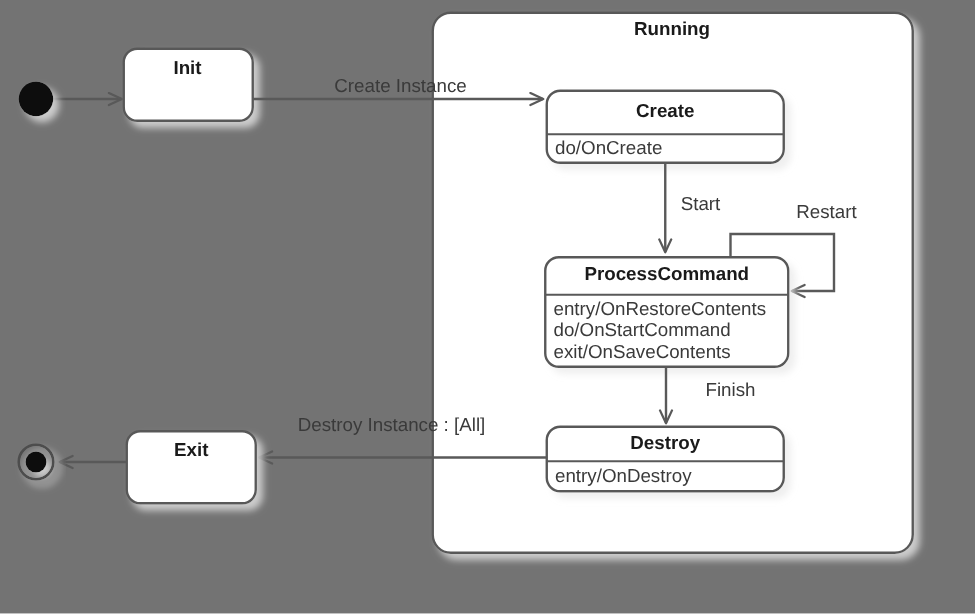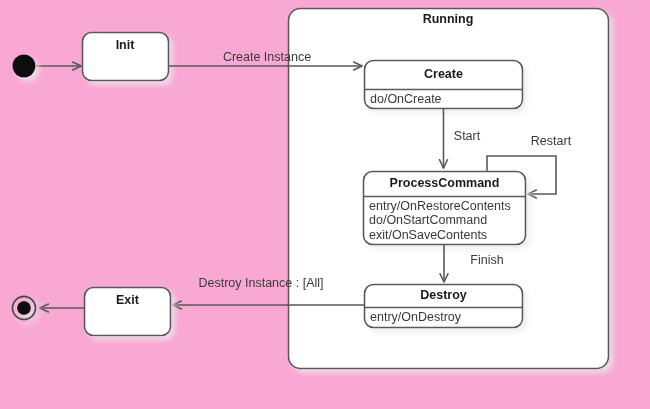--- a/index.html
+++ b/index.html
@@ -8,21 +8,21 @@
     padding: 0;
     background: #ffffff;
   }
   body {
     font-family: "Liberation Sans", sans-serif;
   }
   #canvas {
     position: relative;
     width: 650px;
     height: 409px;
-    background: #f9a8d4;
+    background: #737373;
     overflow: hidden;
   }
   #diagram-svg {
     position: absolute;
     left: 0;
     top: 0;
     width: 650px;
     height: 409px;
   }
   .state-title {

